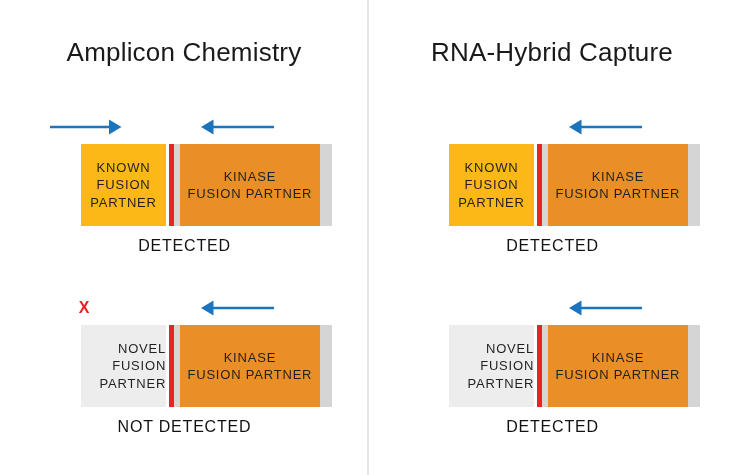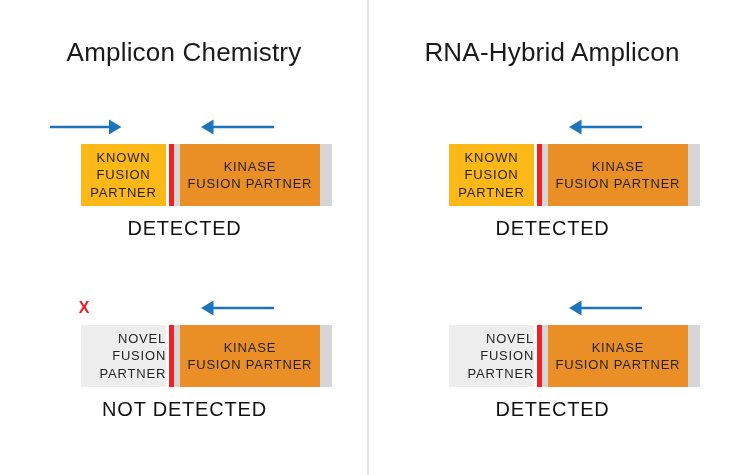--- a/index.html
+++ b/index.html
@@ -26,37 +26,37 @@
   .row2{top:300px;}
   .marker-row{position:relative;height:25px;}
   .marker{position:absolute;top:0;}
   .arrow-right-m{left:13px;}
   .arrow-left-m{left:163px;}
   .x-marker{
     left:39px;width:16px;height:16px;text-align:center;
     font-size:16px;line-height:16px;font-weight:bold;
     color:var(--stripe-red,#ec2127);
   }
-  .bar{display:flex;height:62px;padding-left:44px;}
+  .bar{display:flex;height:82px;padding-left:44px;}
   .box{
     display:flex;flex-direction:column;justify-content:center;
     text-align:center;font-size:13px;line-height:17.5px;
     letter-spacing:0.8px;color:var(--text-dark,#231f20);
   }
   .box span{display:block;}
   .partner{width:100px;}
   .partner-known{background:var(--box-yellow,#fcb817);}
   .partner-novel{background:var(--box-novel-gray,#ededee);text-align:right;}
   .gap{width:3px;background:var(--background,#ffffff);}
   .stripe-red{width:6px;background:var(--stripe-red,#ec2127);}
   .stripe-gray{width:7px;background:var(--stripe-gray,#d5d5d6);}
   .kinase{width:165px;background:var(--box-orange,#e98f25);}
   .cap{width:14px;background:var(--stripe-gray,#d5d5d6);}
   .status{
-    margin-top:11px;text-align:center;font-size:20px;font-weight:500;
+    margin-top:11px;text-align:center;font-size:16px;font-weight:500;
     letter-spacing:0.8px;color:var(--status-text,#121212);
   }
   .arrow-svg{display:block;}
 </style>
 </head>
 <body>
 
 <div class="stage">
 
   <section class="column col-left">
@@ -114,21 +114,21 @@
         </div>
         <div class="cap"></div>
       </div>
       <div class="status">NOT DETECTED</div>
     </div>
   </section>
 
   <div class="divider"></div>
 
   <section class="column col-right">
-    <h2 class="title">RNA-Hybrid Amplicon</h2>
+    <h2 class="title">RNA-Hybrid Capture</h2>
 
     <div class="case row1">
       <div class="marker-row">
         <svg class="marker arrow-left-m arrow-svg" width="74" height="16" viewBox="0 0 74 16">
           <line x1="13" y1="8" x2="74" y2="8" stroke="var(--arrow-blue,#1c75bc)" stroke-width="2.6"></line>
           <polygon points="13.5,0.5 1,8 13.5,15.5" fill="var(--arrow-blue,#1c75bc)"></polygon>
         </svg>
       </div>
       <div class="bar">
         <div class="box partner partner-known">

